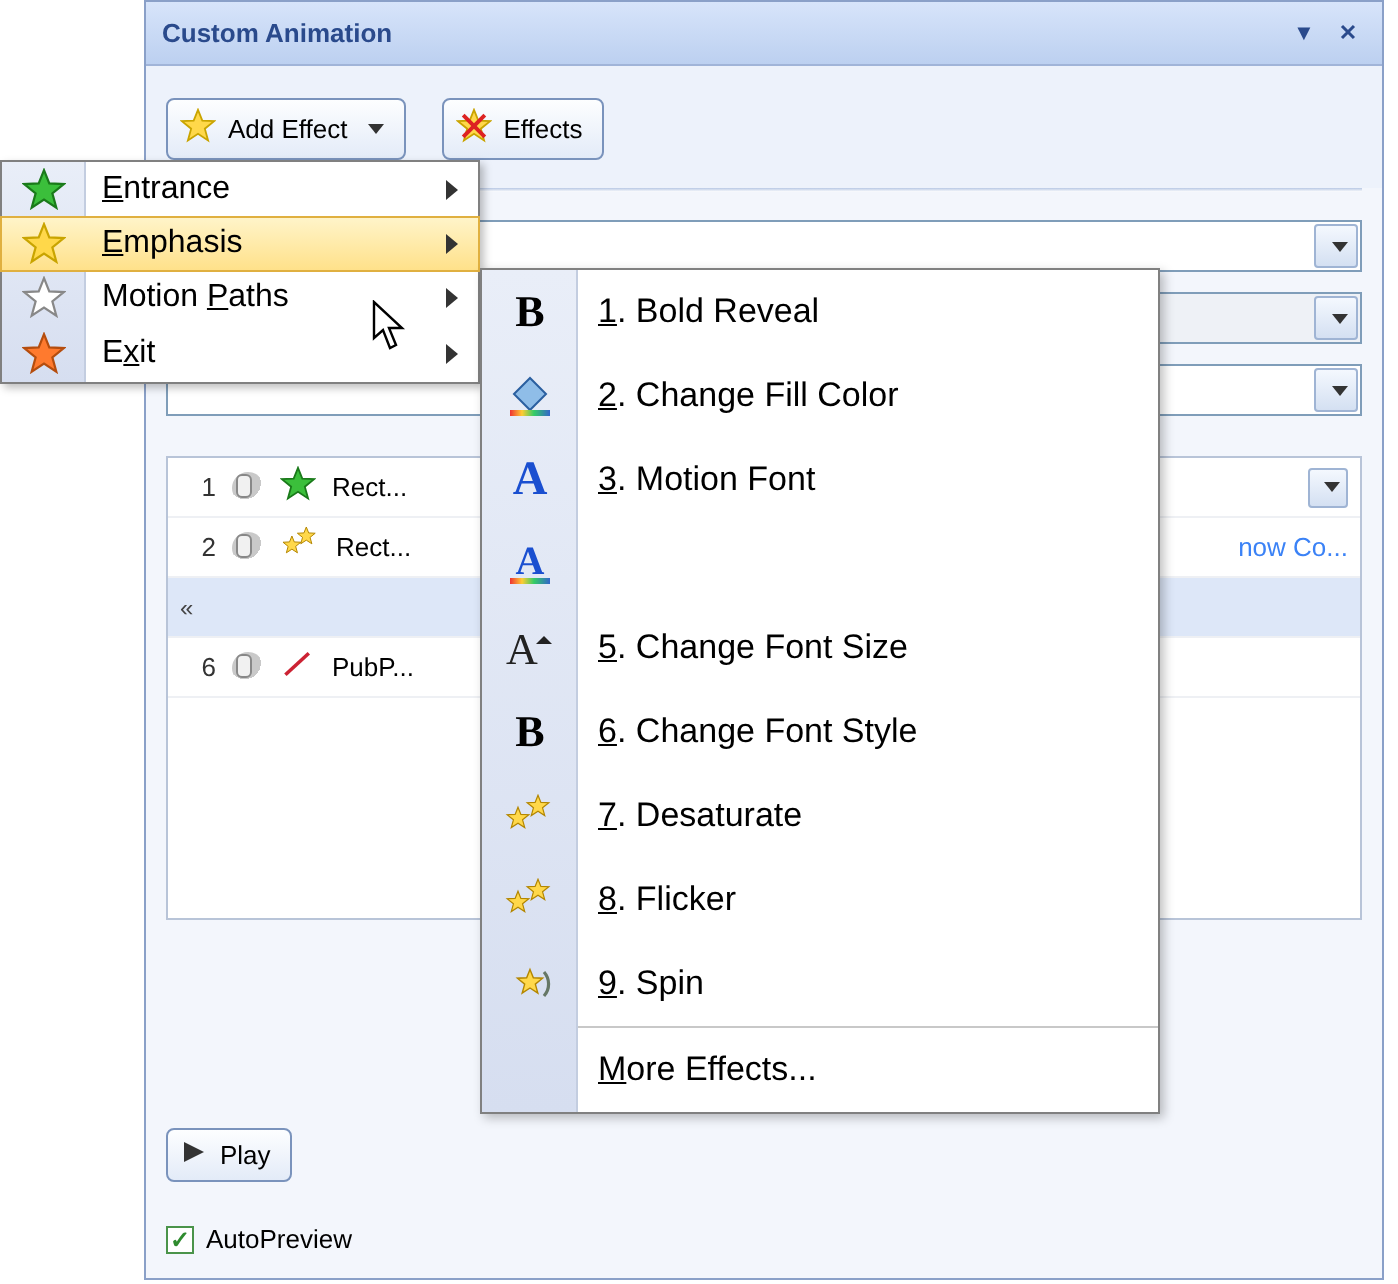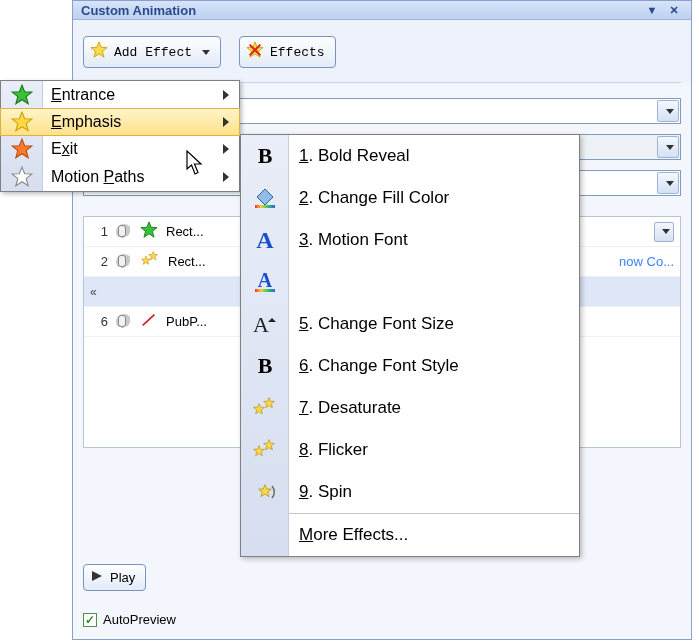--- a/index.html
+++ b/index.html
@@ -14,21 +14,21 @@
     overflow: hidden;
   }
   .pane {
     position: absolute;
     left: 72px; top: 0;
     width: 620px; height: 640px;
     border: 1px solid #8aa0c8;
     background: #f3f6fc;
   }
   .titlebar {
-    height: 19px;
+    height: 32px;
     background: linear-gradient(#d7e4fa, #bcd0f0);
     border-bottom: 1px solid #a0b4d8;
     display: flex;
     align-items: center;
     padding: 0 8px;
     color: #2a4a8c;
     font-weight: bold;
     position: relative;
   }
   .title-spacer { flex: 1; }
@@ -37,21 +37,20 @@
     display: flex; align-items: center; justify-content: center;
     color: #2a4a8c;
     margin-left: 4px;
     font-size: 11px;
   }
   .toolbar {
     padding: 16px 10px 14px 10px;
     display: flex;
     gap: 18px;
     background: #edf2fb;
-    font-family: Liberation Mono, monospace;
   }
   .btn {
     display: inline-flex;
     align-items: center;
     gap: 6px;
     padding: 4px 10px 4px 6px;
     border: 1px solid #7a93bc;
     border-radius: 4px;
     background: linear-gradient(#fdfeff, #e3ebf8);
     cursor: pointer;
@@ -401,36 +400,36 @@
     <span class="ic star-yellow">
       <svg width="22" height="22" viewBox="0 0 20 20">
           <polygon points="10,1 12.4,7 19,7.3 13.8,11.5 15.6,18 10,14.3 4.4,18 6.2,11.5 1,7.3 7.6,7"></polygon>
         </svg>
     </span>
     <span><span class="u">E</span>mphasis</span>
     <span class="arrow"></span>
   </div>
 
   <div class="mitem">
+    <span class="ic star-white">
+      <svg width="22" height="22" viewBox="0 0 20 20">
+          <polygon points="10,1 12.4,7 19,7.3 13.8,11.5 15.6,18 10,14.3 4.4,18 6.2,11.5 1,7.3 7.6,7"></polygon>
+        </svg>
+    </span>
+    <span><span>Motion </span><span class="u">P</span><span>aths</span></span>
+    <span class="arrow"></span>
+  </div>
+
+  <div class="mitem">
     <span class="ic star-orange">
       <svg width="22" height="22" viewBox="0 0 20 20">
           <polygon points="10,1 12.4,7 19,7.3 13.8,11.5 15.6,18 10,14.3 4.4,18 6.2,11.5 1,7.3 7.6,7"></polygon>
         </svg>
     </span>
     <span><span>E</span><span class="u">x</span><span>it</span></span>
-    <span class="arrow"></span>
-  </div>
-
-  <div class="mitem">
-    <span class="ic star-white">
-      <svg width="22" height="22" viewBox="0 0 20 20">
-          <polygon points="10,1 12.4,7 19,7.3 13.8,11.5 15.6,18 10,14.3 4.4,18 6.2,11.5 1,7.3 7.6,7"></polygon>
-        </svg>
-    </span>
-    <span><span>Motion </span><span class="u">P</span><span>aths</span></span>
     <span class="arrow"></span>
   </div>
 </div>
 
 <span class="cursor-arrow">
   <svg width="20" height="26" viewBox="0 0 20 26">
     <polygon points="1,1 1,19 5.5,15 9,24 12,22.5 8.5,14 15,14" fill="#fff" stroke="#000" stroke-width="1.2"></polygon>
   </svg>
 </span>
 

